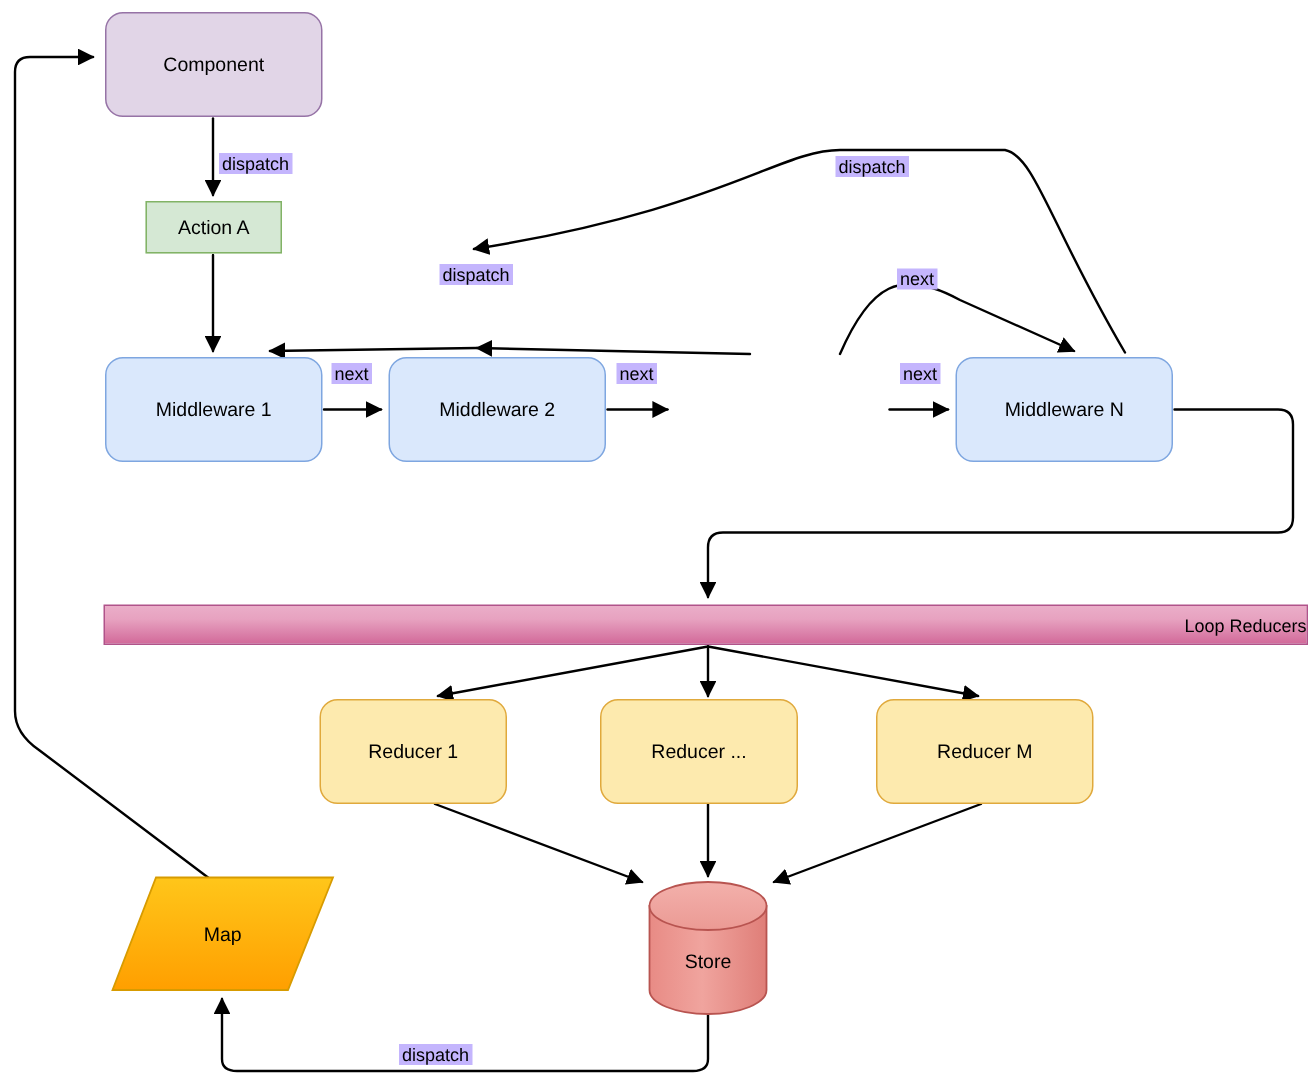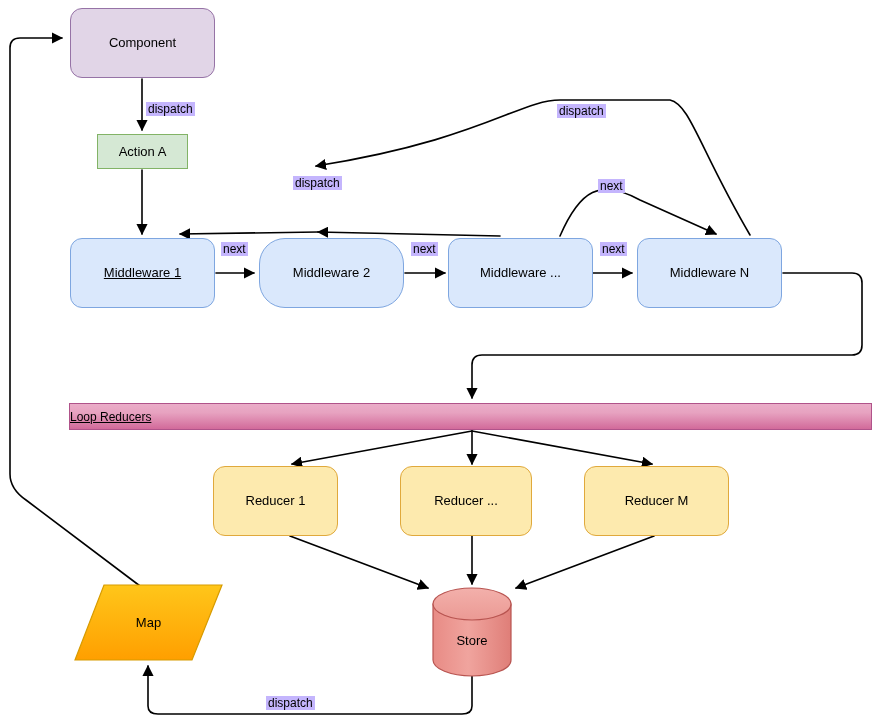--- a/index.html
+++ b/index.html
@@ -60,25 +60,24 @@
     background: #fdeaae;
     border-color: #e0a93c;
   }
   .bar-loop {
     position: absolute;
     box-sizing: border-box;
     background: linear-gradient(to bottom, #eaadc8 0%, #e7a2c0 35%, #d26a9a 100%);
     border: 1px solid #b0538a;
     display: flex;
     align-items: center;
-    justify-content: flex-start;
+    justify-content: flex-end;
     font-size: 12px;
     color: #000000;
     z-index: 5;
-    text-decoration: underline;
   }
   .shape-label {
     position: absolute;
     z-index: 6;
     font-size: 13px;
     color: #000000;
     text-align: center;
     display: flex;
     align-items: center;
     justify-content: center;
@@ -166,31 +165,28 @@
   </svg>
 
   <div class="node node-action" style="left:97px; top:134px; width:91px; height:35px;">
     <span>Action A</span>
   </div>
 
   <div class="node node-component" style="left:70px; top:8px; width:145px; height:70px;">
     <span>Component</span>
   </div>
 
-  <div class="node node-middleware" style="left:70px; top:238px; width:145px; height:70px;text-decoration:underline;">
+  <div class="node node-middleware" style="left:70px; top:238px; width:145px; height:70px;">
     <span>Middleware 1</span>
   </div>
 
-  <div class="node node-middleware" style="left:259px; top:238px; width:145px; height:70px;border-radius:26px;">
+  <div class="node node-middleware" style="left:259px; top:238px; width:145px; height:70px;">
     <span>Middleware 2</span>
   </div>
 
-  <div class="node node-middleware" style="left:448px; top:238px; width:145px; height:70px;">
-    <span>Middleware ...</span>
-  </div>
 
   <div class="node node-middleware" style="left:637px; top:238px; width:145px; height:70px;">
     <span>Middleware N</span>
   </div>
 
   <div class="bar-loop" style="left:69px; top:403px; width:803px; height:27px;">
     <span>Loop Reducers</span>
   </div>
 
   <div class="node node-reducer tint" style="left:213px; top:466px; width:125px; height:70px;">

